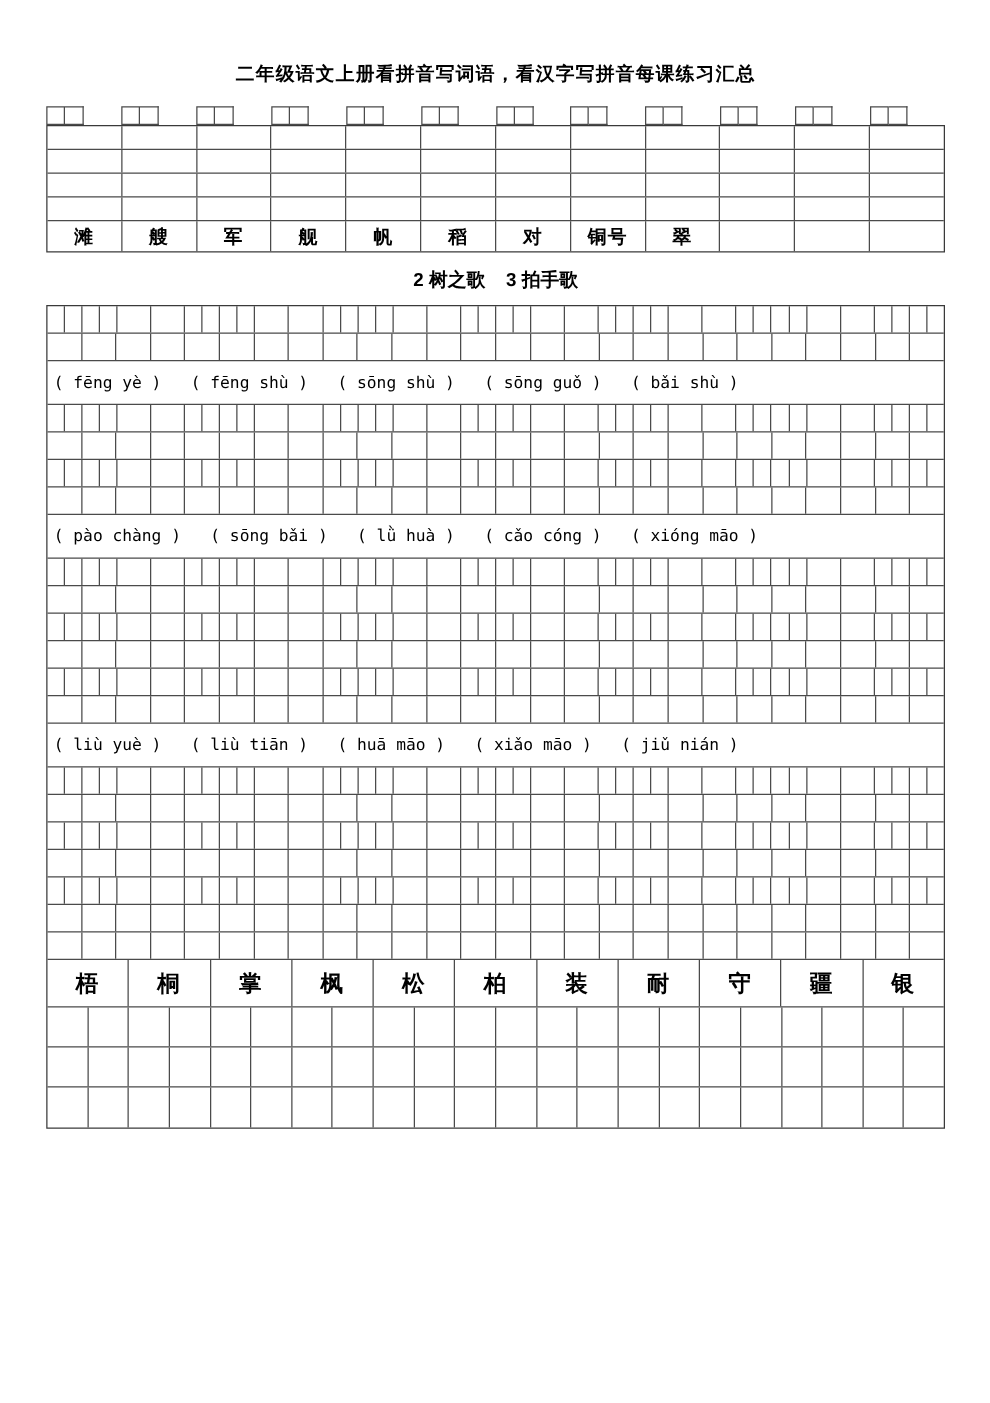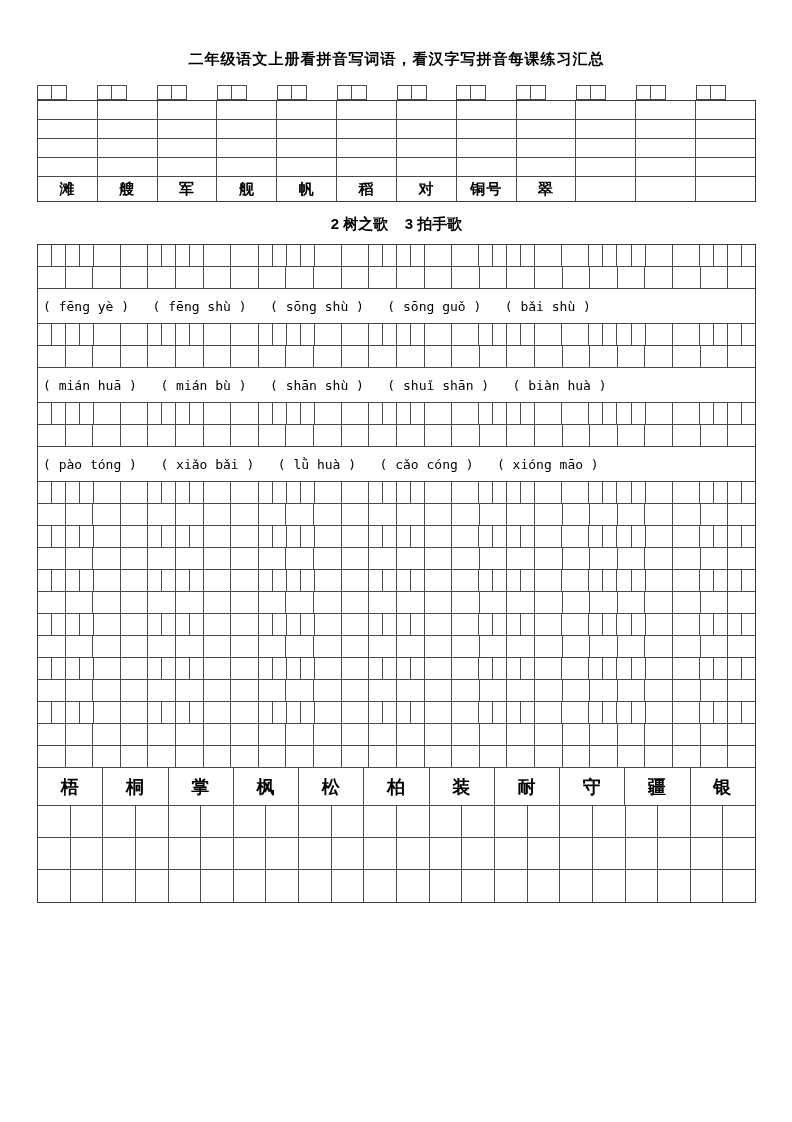--- a/index.html
+++ b/index.html
@@ -345,306 +345,306 @@
         <div class="cell" style="flex: 1 1 0px;"></div>
         <div class="cell" style="flex: 1 1 0px;"></div>
         <div class="cell" style="flex: 1 1 0px;"></div>
         <div class="cell" style="flex: 1 1 0px;"></div>
         <div class="cell" style="flex: 1 1 0px;"></div>
         <div class="cell" style="flex: 1 1 0px;"></div>
         <div class="cell" style="flex: 1 1 0px;"></div>
         <div class="cell" style="flex: 1 1 0px;"></div>
       </div>
 
-    <div class="pinyin-row">( mián huā )   ( mián bù )   ( shān shù )   ( shuǐ shān )   ( biàn huà )</div>
-    <div class="grid-row h22">
-        <div class="cell" style="flex: 1 1 0px;"></div>
-        <div class="cell" style="flex: 1 1 0px;"></div>
-        <div class="cell" style="flex: 1 1 0px;"></div>
-        <div class="cell" style="flex: 1 1 0px;"></div>
-        <div class="cell" style="flex: 2 2 0px;"></div>
-        <div class="cell" style="flex: 2 2 0px;"></div>
-        <div class="cell" style="flex: 1 1 0px;"></div>
-        <div class="cell" style="flex: 1 1 0px;"></div>
-        <div class="cell" style="flex: 1 1 0px;"></div>
-        <div class="cell" style="flex: 1 1 0px;"></div>
-        <div class="cell" style="flex: 2 2 0px;"></div>
-        <div class="cell" style="flex: 2 2 0px;"></div>
-        <div class="cell" style="flex: 1 1 0px;"></div>
-        <div class="cell" style="flex: 1 1 0px;"></div>
-        <div class="cell" style="flex: 1 1 0px;"></div>
-        <div class="cell" style="flex: 1 1 0px;"></div>
-        <div class="cell" style="flex: 2 2 0px;"></div>
-        <div class="cell" style="flex: 2 2 0px;"></div>
-        <div class="cell" style="flex: 1 1 0px;"></div>
-        <div class="cell" style="flex: 1 1 0px;"></div>
-        <div class="cell" style="flex: 1 1 0px;"></div>
-        <div class="cell" style="flex: 1 1 0px;"></div>
-        <div class="cell" style="flex: 2 2 0px;"></div>
-        <div class="cell" style="flex: 2 2 0px;"></div>
-        <div class="cell" style="flex: 1 1 0px;"></div>
-        <div class="cell" style="flex: 1 1 0px;"></div>
-        <div class="cell" style="flex: 1 1 0px;"></div>
-        <div class="cell" style="flex: 1 1 0px;"></div>
-        <div class="cell" style="flex: 2 2 0px;"></div>
-        <div class="cell" style="flex: 2 2 0px;"></div>
-        <div class="cell" style="flex: 1 1 0px;"></div>
-        <div class="cell" style="flex: 1 1 0px;"></div>
-        <div class="cell" style="flex: 1 1 0px;"></div>
-        <div class="cell" style="flex: 1 1 0px;"></div>
-        <div class="cell" style="flex: 2 2 0px;"></div>
-        <div class="cell" style="flex: 2 2 0px;"></div>
-        <div class="cell" style="flex: 1 1 0px;"></div>
-        <div class="cell" style="flex: 1 1 0px;"></div>
-        <div class="cell" style="flex: 1 1 0px;"></div>
-        <div class="cell" style="flex: 1 1 0px;"></div>
-      </div>
-    <div class="grid-row h22">
-        <div class="cell" style="flex: 1 1 0px;"></div>
-        <div class="cell" style="flex: 1 1 0px;"></div>
-        <div class="cell" style="flex: 1 1 0px;"></div>
-        <div class="cell" style="flex: 1 1 0px;"></div>
-        <div class="cell" style="flex: 1 1 0px;"></div>
-        <div class="cell" style="flex: 1 1 0px;"></div>
-        <div class="cell" style="flex: 1 1 0px;"></div>
-        <div class="cell" style="flex: 1 1 0px;"></div>
-        <div class="cell" style="flex: 1 1 0px;"></div>
-        <div class="cell" style="flex: 1 1 0px;"></div>
-        <div class="cell" style="flex: 1 1 0px;"></div>
-        <div class="cell" style="flex: 1 1 0px;"></div>
-        <div class="cell" style="flex: 1 1 0px;"></div>
-        <div class="cell" style="flex: 1 1 0px;"></div>
-        <div class="cell" style="flex: 1 1 0px;"></div>
-        <div class="cell" style="flex: 1 1 0px;"></div>
-        <div class="cell" style="flex: 1 1 0px;"></div>
-        <div class="cell" style="flex: 1 1 0px;"></div>
-        <div class="cell" style="flex: 1 1 0px;"></div>
-        <div class="cell" style="flex: 1 1 0px;"></div>
-        <div class="cell" style="flex: 1 1 0px;"></div>
-        <div class="cell" style="flex: 1 1 0px;"></div>
-        <div class="cell" style="flex: 1 1 0px;"></div>
-        <div class="cell" style="flex: 1 1 0px;"></div>
-        <div class="cell" style="flex: 1 1 0px;"></div>
-        <div class="cell" style="flex: 1 1 0px;"></div>
-      </div>
-
-    <div class="pinyin-row">( pào tóng )   ( xiǎo bǎi )   ( lǜ huà )   ( cǎo cóng )   ( xióng māo )</div>
-    <div class="grid-row h22">
-        <div class="cell" style="flex: 1 1 0px;"></div>
-        <div class="cell" style="flex: 1 1 0px;"></div>
-        <div class="cell" style="flex: 1 1 0px;"></div>
-        <div class="cell" style="flex: 1 1 0px;"></div>
-        <div class="cell" style="flex: 2 2 0px;"></div>
-        <div class="cell" style="flex: 2 2 0px;"></div>
-        <div class="cell" style="flex: 1 1 0px;"></div>
-        <div class="cell" style="flex: 1 1 0px;"></div>
-        <div class="cell" style="flex: 1 1 0px;"></div>
-        <div class="cell" style="flex: 1 1 0px;"></div>
-        <div class="cell" style="flex: 2 2 0px;"></div>
-        <div class="cell" style="flex: 2 2 0px;"></div>
-        <div class="cell" style="flex: 1 1 0px;"></div>
-        <div class="cell" style="flex: 1 1 0px;"></div>
-        <div class="cell" style="flex: 1 1 0px;"></div>
-        <div class="cell" style="flex: 1 1 0px;"></div>
-        <div class="cell" style="flex: 2 2 0px;"></div>
-        <div class="cell" style="flex: 2 2 0px;"></div>
-        <div class="cell" style="flex: 1 1 0px;"></div>
-        <div class="cell" style="flex: 1 1 0px;"></div>
-        <div class="cell" style="flex: 1 1 0px;"></div>
-        <div class="cell" style="flex: 1 1 0px;"></div>
-        <div class="cell" style="flex: 2 2 0px;"></div>
-        <div class="cell" style="flex: 2 2 0px;"></div>
-        <div class="cell" style="flex: 1 1 0px;"></div>
-        <div class="cell" style="flex: 1 1 0px;"></div>
-        <div class="cell" style="flex: 1 1 0px;"></div>
-        <div class="cell" style="flex: 1 1 0px;"></div>
-        <div class="cell" style="flex: 2 2 0px;"></div>
-        <div class="cell" style="flex: 2 2 0px;"></div>
-        <div class="cell" style="flex: 1 1 0px;"></div>
-        <div class="cell" style="flex: 1 1 0px;"></div>
-        <div class="cell" style="flex: 1 1 0px;"></div>
-        <div class="cell" style="flex: 1 1 0px;"></div>
-        <div class="cell" style="flex: 2 2 0px;"></div>
-        <div class="cell" style="flex: 2 2 0px;"></div>
-        <div class="cell" style="flex: 1 1 0px;"></div>
-        <div class="cell" style="flex: 1 1 0px;"></div>
-        <div class="cell" style="flex: 1 1 0px;"></div>
-        <div class="cell" style="flex: 1 1 0px;"></div>
-      </div>
-    <div class="grid-row h22">
-        <div class="cell" style="flex: 1 1 0px;"></div>
-        <div class="cell" style="flex: 1 1 0px;"></div>
-        <div class="cell" style="flex: 1 1 0px;"></div>
-        <div class="cell" style="flex: 1 1 0px;"></div>
-        <div class="cell" style="flex: 1 1 0px;"></div>
-        <div class="cell" style="flex: 1 1 0px;"></div>
-        <div class="cell" style="flex: 1 1 0px;"></div>
-        <div class="cell" style="flex: 1 1 0px;"></div>
-        <div class="cell" style="flex: 1 1 0px;"></div>
-        <div class="cell" style="flex: 1 1 0px;"></div>
-        <div class="cell" style="flex: 1 1 0px;"></div>
-        <div class="cell" style="flex: 1 1 0px;"></div>
-        <div class="cell" style="flex: 1 1 0px;"></div>
-        <div class="cell" style="flex: 1 1 0px;"></div>
-        <div class="cell" style="flex: 1 1 0px;"></div>
-        <div class="cell" style="flex: 1 1 0px;"></div>
-        <div class="cell" style="flex: 1 1 0px;"></div>
-        <div class="cell" style="flex: 1 1 0px;"></div>
-        <div class="cell" style="flex: 1 1 0px;"></div>
-        <div class="cell" style="flex: 1 1 0px;"></div>
-        <div class="cell" style="flex: 1 1 0px;"></div>
-        <div class="cell" style="flex: 1 1 0px;"></div>
-        <div class="cell" style="flex: 1 1 0px;"></div>
-        <div class="cell" style="flex: 1 1 0px;"></div>
-        <div class="cell" style="flex: 1 1 0px;"></div>
-        <div class="cell" style="flex: 1 1 0px;"></div>
-      </div>
-
-    <div class="grid-row h22">
-        <div class="cell" style="flex: 1 1 0px;"></div>
-        <div class="cell" style="flex: 1 1 0px;"></div>
-        <div class="cell" style="flex: 1 1 0px;"></div>
-        <div class="cell" style="flex: 1 1 0px;"></div>
-        <div class="cell" style="flex: 2 2 0px;"></div>
-        <div class="cell" style="flex: 2 2 0px;"></div>
-        <div class="cell" style="flex: 1 1 0px;"></div>
-        <div class="cell" style="flex: 1 1 0px;"></div>
-        <div class="cell" style="flex: 1 1 0px;"></div>
-        <div class="cell" style="flex: 1 1 0px;"></div>
-        <div class="cell" style="flex: 2 2 0px;"></div>
-        <div class="cell" style="flex: 2 2 0px;"></div>
-        <div class="cell" style="flex: 1 1 0px;"></div>
-        <div class="cell" style="flex: 1 1 0px;"></div>
-        <div class="cell" style="flex: 1 1 0px;"></div>
-        <div class="cell" style="flex: 1 1 0px;"></div>
-        <div class="cell" style="flex: 2 2 0px;"></div>
-        <div class="cell" style="flex: 2 2 0px;"></div>
-        <div class="cell" style="flex: 1 1 0px;"></div>
-        <div class="cell" style="flex: 1 1 0px;"></div>
-        <div class="cell" style="flex: 1 1 0px;"></div>
-        <div class="cell" style="flex: 1 1 0px;"></div>
-        <div class="cell" style="flex: 2 2 0px;"></div>
-        <div class="cell" style="flex: 2 2 0px;"></div>
-        <div class="cell" style="flex: 1 1 0px;"></div>
-        <div class="cell" style="flex: 1 1 0px;"></div>
-        <div class="cell" style="flex: 1 1 0px;"></div>
-        <div class="cell" style="flex: 1 1 0px;"></div>
-        <div class="cell" style="flex: 2 2 0px;"></div>
-        <div class="cell" style="flex: 2 2 0px;"></div>
-        <div class="cell" style="flex: 1 1 0px;"></div>
-        <div class="cell" style="flex: 1 1 0px;"></div>
-        <div class="cell" style="flex: 1 1 0px;"></div>
-        <div class="cell" style="flex: 1 1 0px;"></div>
-        <div class="cell" style="flex: 2 2 0px;"></div>
-        <div class="cell" style="flex: 2 2 0px;"></div>
-        <div class="cell" style="flex: 1 1 0px;"></div>
-        <div class="cell" style="flex: 1 1 0px;"></div>
-        <div class="cell" style="flex: 1 1 0px;"></div>
-        <div class="cell" style="flex: 1 1 0px;"></div>
-      </div>
-    <div class="grid-row h22">
-        <div class="cell" style="flex: 1 1 0px;"></div>
-        <div class="cell" style="flex: 1 1 0px;"></div>
-        <div class="cell" style="flex: 1 1 0px;"></div>
-        <div class="cell" style="flex: 1 1 0px;"></div>
-        <div class="cell" style="flex: 1 1 0px;"></div>
-        <div class="cell" style="flex: 1 1 0px;"></div>
-        <div class="cell" style="flex: 1 1 0px;"></div>
-        <div class="cell" style="flex: 1 1 0px;"></div>
-        <div class="cell" style="flex: 1 1 0px;"></div>
-        <div class="cell" style="flex: 1 1 0px;"></div>
-        <div class="cell" style="flex: 1 1 0px;"></div>
-        <div class="cell" style="flex: 1 1 0px;"></div>
-        <div class="cell" style="flex: 1 1 0px;"></div>
-        <div class="cell" style="flex: 1 1 0px;"></div>
-        <div class="cell" style="flex: 1 1 0px;"></div>
-        <div class="cell" style="flex: 1 1 0px;"></div>
-        <div class="cell" style="flex: 1 1 0px;"></div>
-        <div class="cell" style="flex: 1 1 0px;"></div>
-        <div class="cell" style="flex: 1 1 0px;"></div>
-        <div class="cell" style="flex: 1 1 0px;"></div>
-        <div class="cell" style="flex: 1 1 0px;"></div>
-        <div class="cell" style="flex: 1 1 0px;"></div>
-        <div class="cell" style="flex: 1 1 0px;"></div>
-        <div class="cell" style="flex: 1 1 0px;"></div>
-        <div class="cell" style="flex: 1 1 0px;"></div>
-        <div class="cell" style="flex: 1 1 0px;"></div>
-      </div>
-
-    <div class="grid-row h22">
-        <div class="cell" style="flex: 1 1 0px;"></div>
-        <div class="cell" style="flex: 1 1 0px;"></div>
-        <div class="cell" style="flex: 1 1 0px;"></div>
-        <div class="cell" style="flex: 1 1 0px;"></div>
-        <div class="cell" style="flex: 2 2 0px;"></div>
-        <div class="cell" style="flex: 2 2 0px;"></div>
-        <div class="cell" style="flex: 1 1 0px;"></div>
-        <div class="cell" style="flex: 1 1 0px;"></div>
-        <div class="cell" style="flex: 1 1 0px;"></div>
-        <div class="cell" style="flex: 1 1 0px;"></div>
-        <div class="cell" style="flex: 2 2 0px;"></div>
-        <div class="cell" style="flex: 2 2 0px;"></div>
-        <div class="cell" style="flex: 1 1 0px;"></div>
-        <div class="cell" style="flex: 1 1 0px;"></div>
-        <div class="cell" style="flex: 1 1 0px;"></div>
-        <div class="cell" style="flex: 1 1 0px;"></div>
-        <div class="cell" style="flex: 2 2 0px;"></div>
-        <div class="cell" style="flex: 2 2 0px;"></div>
-        <div class="cell" style="flex: 1 1 0px;"></div>
-        <div class="cell" style="flex: 1 1 0px;"></div>
-        <div class="cell" style="flex: 1 1 0px;"></div>
-        <div class="cell" style="flex: 1 1 0px;"></div>
-        <div class="cell" style="flex: 2 2 0px;"></div>
-        <div class="cell" style="flex: 2 2 0px;"></div>
-        <div class="cell" style="flex: 1 1 0px;"></div>
-        <div class="cell" style="flex: 1 1 0px;"></div>
-        <div class="cell" style="flex: 1 1 0px;"></div>
-        <div class="cell" style="flex: 1 1 0px;"></div>
-        <div class="cell" style="flex: 2 2 0px;"></div>
-        <div class="cell" style="flex: 2 2 0px;"></div>
-        <div class="cell" style="flex: 1 1 0px;"></div>
-        <div class="cell" style="flex: 1 1 0px;"></div>
-        <div class="cell" style="flex: 1 1 0px;"></div>
-        <div class="cell" style="flex: 1 1 0px;"></div>
-        <div class="cell" style="flex: 2 2 0px;"></div>
-        <div class="cell" style="flex: 2 2 0px;"></div>
-        <div class="cell" style="flex: 1 1 0px;"></div>
-        <div class="cell" style="flex: 1 1 0px;"></div>
-        <div class="cell" style="flex: 1 1 0px;"></div>
-        <div class="cell" style="flex: 1 1 0px;"></div>
-      </div>
-    <div class="grid-row h22">
-        <div class="cell" style="flex: 1 1 0px;"></div>
-        <div class="cell" style="flex: 1 1 0px;"></div>
-        <div class="cell" style="flex: 1 1 0px;"></div>
-        <div class="cell" style="flex: 1 1 0px;"></div>
-        <div class="cell" style="flex: 1 1 0px;"></div>
-        <div class="cell" style="flex: 1 1 0px;"></div>
-        <div class="cell" style="flex: 1 1 0px;"></div>
-        <div class="cell" style="flex: 1 1 0px;"></div>
-        <div class="cell" style="flex: 1 1 0px;"></div>
-        <div class="cell" style="flex: 1 1 0px;"></div>
-        <div class="cell" style="flex: 1 1 0px;"></div>
-        <div class="cell" style="flex: 1 1 0px;"></div>
-        <div class="cell" style="flex: 1 1 0px;"></div>
-        <div class="cell" style="flex: 1 1 0px;"></div>
-        <div class="cell" style="flex: 1 1 0px;"></div>
-        <div class="cell" style="flex: 1 1 0px;"></div>
-        <div class="cell" style="flex: 1 1 0px;"></div>
-        <div class="cell" style="flex: 1 1 0px;"></div>
-        <div class="cell" style="flex: 1 1 0px;"></div>
-        <div class="cell" style="flex: 1 1 0px;"></div>
-        <div class="cell" style="flex: 1 1 0px;"></div>
-        <div class="cell" style="flex: 1 1 0px;"></div>
-        <div class="cell" style="flex: 1 1 0px;"></div>
-        <div class="cell" style="flex: 1 1 0px;"></div>
-        <div class="cell" style="flex: 1 1 0px;"></div>
-        <div class="cell" style="flex: 1 1 0px;"></div>
-      </div>
-
+    <div class="grid-row h22">
+        <div class="cell" style="flex: 1 1 0px;"></div>
+        <div class="cell" style="flex: 1 1 0px;"></div>
+        <div class="cell" style="flex: 1 1 0px;"></div>
+        <div class="cell" style="flex: 1 1 0px;"></div>
+        <div class="cell" style="flex: 2 2 0px;"></div>
+        <div class="cell" style="flex: 2 2 0px;"></div>
+        <div class="cell" style="flex: 1 1 0px;"></div>
+        <div class="cell" style="flex: 1 1 0px;"></div>
+        <div class="cell" style="flex: 1 1 0px;"></div>
+        <div class="cell" style="flex: 1 1 0px;"></div>
+        <div class="cell" style="flex: 2 2 0px;"></div>
+        <div class="cell" style="flex: 2 2 0px;"></div>
+        <div class="cell" style="flex: 1 1 0px;"></div>
+        <div class="cell" style="flex: 1 1 0px;"></div>
+        <div class="cell" style="flex: 1 1 0px;"></div>
+        <div class="cell" style="flex: 1 1 0px;"></div>
+        <div class="cell" style="flex: 2 2 0px;"></div>
+        <div class="cell" style="flex: 2 2 0px;"></div>
+        <div class="cell" style="flex: 1 1 0px;"></div>
+        <div class="cell" style="flex: 1 1 0px;"></div>
+        <div class="cell" style="flex: 1 1 0px;"></div>
+        <div class="cell" style="flex: 1 1 0px;"></div>
+        <div class="cell" style="flex: 2 2 0px;"></div>
+        <div class="cell" style="flex: 2 2 0px;"></div>
+        <div class="cell" style="flex: 1 1 0px;"></div>
+        <div class="cell" style="flex: 1 1 0px;"></div>
+        <div class="cell" style="flex: 1 1 0px;"></div>
+        <div class="cell" style="flex: 1 1 0px;"></div>
+        <div class="cell" style="flex: 2 2 0px;"></div>
+        <div class="cell" style="flex: 2 2 0px;"></div>
+        <div class="cell" style="flex: 1 1 0px;"></div>
+        <div class="cell" style="flex: 1 1 0px;"></div>
+        <div class="cell" style="flex: 1 1 0px;"></div>
+        <div class="cell" style="flex: 1 1 0px;"></div>
+        <div class="cell" style="flex: 2 2 0px;"></div>
+        <div class="cell" style="flex: 2 2 0px;"></div>
+        <div class="cell" style="flex: 1 1 0px;"></div>
+        <div class="cell" style="flex: 1 1 0px;"></div>
+        <div class="cell" style="flex: 1 1 0px;"></div>
+        <div class="cell" style="flex: 1 1 0px;"></div>
+      </div>
+    <div class="grid-row h22">
+        <div class="cell" style="flex: 1 1 0px;"></div>
+        <div class="cell" style="flex: 1 1 0px;"></div>
+        <div class="cell" style="flex: 1 1 0px;"></div>
+        <div class="cell" style="flex: 1 1 0px;"></div>
+        <div class="cell" style="flex: 1 1 0px;"></div>
+        <div class="cell" style="flex: 1 1 0px;"></div>
+        <div class="cell" style="flex: 1 1 0px;"></div>
+        <div class="cell" style="flex: 1 1 0px;"></div>
+        <div class="cell" style="flex: 1 1 0px;"></div>
+        <div class="cell" style="flex: 1 1 0px;"></div>
+        <div class="cell" style="flex: 1 1 0px;"></div>
+        <div class="cell" style="flex: 1 1 0px;"></div>
+        <div class="cell" style="flex: 1 1 0px;"></div>
+        <div class="cell" style="flex: 1 1 0px;"></div>
+        <div class="cell" style="flex: 1 1 0px;"></div>
+        <div class="cell" style="flex: 1 1 0px;"></div>
+        <div class="cell" style="flex: 1 1 0px;"></div>
+        <div class="cell" style="flex: 1 1 0px;"></div>
+        <div class="cell" style="flex: 1 1 0px;"></div>
+        <div class="cell" style="flex: 1 1 0px;"></div>
+        <div class="cell" style="flex: 1 1 0px;"></div>
+        <div class="cell" style="flex: 1 1 0px;"></div>
+        <div class="cell" style="flex: 1 1 0px;"></div>
+        <div class="cell" style="flex: 1 1 0px;"></div>
+        <div class="cell" style="flex: 1 1 0px;"></div>
+        <div class="cell" style="flex: 1 1 0px;"></div>
+      </div>
+
+    <div class="pinyin-row">( pào chàng )   ( sōng bǎi )   ( lǜ huà )   ( cǎo cóng )   ( xióng māo )</div>
+    <div class="grid-row h22">
+        <div class="cell" style="flex: 1 1 0px;"></div>
+        <div class="cell" style="flex: 1 1 0px;"></div>
+        <div class="cell" style="flex: 1 1 0px;"></div>
+        <div class="cell" style="flex: 1 1 0px;"></div>
+        <div class="cell" style="flex: 2 2 0px;"></div>
+        <div class="cell" style="flex: 2 2 0px;"></div>
+        <div class="cell" style="flex: 1 1 0px;"></div>
+        <div class="cell" style="flex: 1 1 0px;"></div>
+        <div class="cell" style="flex: 1 1 0px;"></div>
+        <div class="cell" style="flex: 1 1 0px;"></div>
+        <div class="cell" style="flex: 2 2 0px;"></div>
+        <div class="cell" style="flex: 2 2 0px;"></div>
+        <div class="cell" style="flex: 1 1 0px;"></div>
+        <div class="cell" style="flex: 1 1 0px;"></div>
+        <div class="cell" style="flex: 1 1 0px;"></div>
+        <div class="cell" style="flex: 1 1 0px;"></div>
+        <div class="cell" style="flex: 2 2 0px;"></div>
+        <div class="cell" style="flex: 2 2 0px;"></div>
+        <div class="cell" style="flex: 1 1 0px;"></div>
+        <div class="cell" style="flex: 1 1 0px;"></div>
+        <div class="cell" style="flex: 1 1 0px;"></div>
+        <div class="cell" style="flex: 1 1 0px;"></div>
+        <div class="cell" style="flex: 2 2 0px;"></div>
+        <div class="cell" style="flex: 2 2 0px;"></div>
+        <div class="cell" style="flex: 1 1 0px;"></div>
+        <div class="cell" style="flex: 1 1 0px;"></div>
+        <div class="cell" style="flex: 1 1 0px;"></div>
+        <div class="cell" style="flex: 1 1 0px;"></div>
+        <div class="cell" style="flex: 2 2 0px;"></div>
+        <div class="cell" style="flex: 2 2 0px;"></div>
+        <div class="cell" style="flex: 1 1 0px;"></div>
+        <div class="cell" style="flex: 1 1 0px;"></div>
+        <div class="cell" style="flex: 1 1 0px;"></div>
+        <div class="cell" style="flex: 1 1 0px;"></div>
+        <div class="cell" style="flex: 2 2 0px;"></div>
+        <div class="cell" style="flex: 2 2 0px;"></div>
+        <div class="cell" style="flex: 1 1 0px;"></div>
+        <div class="cell" style="flex: 1 1 0px;"></div>
+        <div class="cell" style="flex: 1 1 0px;"></div>
+        <div class="cell" style="flex: 1 1 0px;"></div>
+      </div>
+    <div class="grid-row h22">
+        <div class="cell" style="flex: 1 1 0px;"></div>
+        <div class="cell" style="flex: 1 1 0px;"></div>
+        <div class="cell" style="flex: 1 1 0px;"></div>
+        <div class="cell" style="flex: 1 1 0px;"></div>
+        <div class="cell" style="flex: 1 1 0px;"></div>
+        <div class="cell" style="flex: 1 1 0px;"></div>
+        <div class="cell" style="flex: 1 1 0px;"></div>
+        <div class="cell" style="flex: 1 1 0px;"></div>
+        <div class="cell" style="flex: 1 1 0px;"></div>
+        <div class="cell" style="flex: 1 1 0px;"></div>
+        <div class="cell" style="flex: 1 1 0px;"></div>
+        <div class="cell" style="flex: 1 1 0px;"></div>
+        <div class="cell" style="flex: 1 1 0px;"></div>
+        <div class="cell" style="flex: 1 1 0px;"></div>
+        <div class="cell" style="flex: 1 1 0px;"></div>
+        <div class="cell" style="flex: 1 1 0px;"></div>
+        <div class="cell" style="flex: 1 1 0px;"></div>
+        <div class="cell" style="flex: 1 1 0px;"></div>
+        <div class="cell" style="flex: 1 1 0px;"></div>
+        <div class="cell" style="flex: 1 1 0px;"></div>
+        <div class="cell" style="flex: 1 1 0px;"></div>
+        <div class="cell" style="flex: 1 1 0px;"></div>
+        <div class="cell" style="flex: 1 1 0px;"></div>
+        <div class="cell" style="flex: 1 1 0px;"></div>
+        <div class="cell" style="flex: 1 1 0px;"></div>
+        <div class="cell" style="flex: 1 1 0px;"></div>
+      </div>
+
+    <div class="grid-row h22">
+        <div class="cell" style="flex: 1 1 0px;"></div>
+        <div class="cell" style="flex: 1 1 0px;"></div>
+        <div class="cell" style="flex: 1 1 0px;"></div>
+        <div class="cell" style="flex: 1 1 0px;"></div>
+        <div class="cell" style="flex: 2 2 0px;"></div>
+        <div class="cell" style="flex: 2 2 0px;"></div>
+        <div class="cell" style="flex: 1 1 0px;"></div>
+        <div class="cell" style="flex: 1 1 0px;"></div>
+        <div class="cell" style="flex: 1 1 0px;"></div>
+        <div class="cell" style="flex: 1 1 0px;"></div>
+        <div class="cell" style="flex: 2 2 0px;"></div>
+        <div class="cell" style="flex: 2 2 0px;"></div>
+        <div class="cell" style="flex: 1 1 0px;"></div>
+        <div class="cell" style="flex: 1 1 0px;"></div>
+        <div class="cell" style="flex: 1 1 0px;"></div>
+        <div class="cell" style="flex: 1 1 0px;"></div>
+        <div class="cell" style="flex: 2 2 0px;"></div>
+        <div class="cell" style="flex: 2 2 0px;"></div>
+        <div class="cell" style="flex: 1 1 0px;"></div>
+        <div class="cell" style="flex: 1 1 0px;"></div>
+        <div class="cell" style="flex: 1 1 0px;"></div>
+        <div class="cell" style="flex: 1 1 0px;"></div>
+        <div class="cell" style="flex: 2 2 0px;"></div>
+        <div class="cell" style="flex: 2 2 0px;"></div>
+        <div class="cell" style="flex: 1 1 0px;"></div>
+        <div class="cell" style="flex: 1 1 0px;"></div>
+        <div class="cell" style="flex: 1 1 0px;"></div>
+        <div class="cell" style="flex: 1 1 0px;"></div>
+        <div class="cell" style="flex: 2 2 0px;"></div>
+        <div class="cell" style="flex: 2 2 0px;"></div>
+        <div class="cell" style="flex: 1 1 0px;"></div>
+        <div class="cell" style="flex: 1 1 0px;"></div>
+        <div class="cell" style="flex: 1 1 0px;"></div>
+        <div class="cell" style="flex: 1 1 0px;"></div>
+        <div class="cell" style="flex: 2 2 0px;"></div>
+        <div class="cell" style="flex: 2 2 0px;"></div>
+        <div class="cell" style="flex: 1 1 0px;"></div>
+        <div class="cell" style="flex: 1 1 0px;"></div>
+        <div class="cell" style="flex: 1 1 0px;"></div>
+        <div class="cell" style="flex: 1 1 0px;"></div>
+      </div>
+    <div class="grid-row h22">
+        <div class="cell" style="flex: 1 1 0px;"></div>
+        <div class="cell" style="flex: 1 1 0px;"></div>
+        <div class="cell" style="flex: 1 1 0px;"></div>
+        <div class="cell" style="flex: 1 1 0px;"></div>
+        <div class="cell" style="flex: 1 1 0px;"></div>
+        <div class="cell" style="flex: 1 1 0px;"></div>
+        <div class="cell" style="flex: 1 1 0px;"></div>
+        <div class="cell" style="flex: 1 1 0px;"></div>
+        <div class="cell" style="flex: 1 1 0px;"></div>
+        <div class="cell" style="flex: 1 1 0px;"></div>
+        <div class="cell" style="flex: 1 1 0px;"></div>
+        <div class="cell" style="flex: 1 1 0px;"></div>
+        <div class="cell" style="flex: 1 1 0px;"></div>
+        <div class="cell" style="flex: 1 1 0px;"></div>
+        <div class="cell" style="flex: 1 1 0px;"></div>
+        <div class="cell" style="flex: 1 1 0px;"></div>
+        <div class="cell" style="flex: 1 1 0px;"></div>
+        <div class="cell" style="flex: 1 1 0px;"></div>
+        <div class="cell" style="flex: 1 1 0px;"></div>
+        <div class="cell" style="flex: 1 1 0px;"></div>
+        <div class="cell" style="flex: 1 1 0px;"></div>
+        <div class="cell" style="flex: 1 1 0px;"></div>
+        <div class="cell" style="flex: 1 1 0px;"></div>
+        <div class="cell" style="flex: 1 1 0px;"></div>
+        <div class="cell" style="flex: 1 1 0px;"></div>
+        <div class="cell" style="flex: 1 1 0px;"></div>
+      </div>
+
+    <div class="grid-row h22">
+        <div class="cell" style="flex: 1 1 0px;"></div>
+        <div class="cell" style="flex: 1 1 0px;"></div>
+        <div class="cell" style="flex: 1 1 0px;"></div>
+        <div class="cell" style="flex: 1 1 0px;"></div>
+        <div class="cell" style="flex: 2 2 0px;"></div>
+        <div class="cell" style="flex: 2 2 0px;"></div>
+        <div class="cell" style="flex: 1 1 0px;"></div>
+        <div class="cell" style="flex: 1 1 0px;"></div>
+        <div class="cell" style="flex: 1 1 0px;"></div>
+        <div class="cell" style="flex: 1 1 0px;"></div>
+        <div class="cell" style="flex: 2 2 0px;"></div>
+        <div class="cell" style="flex: 2 2 0px;"></div>
+        <div class="cell" style="flex: 1 1 0px;"></div>
+        <div class="cell" style="flex: 1 1 0px;"></div>
+        <div class="cell" style="flex: 1 1 0px;"></div>
+        <div class="cell" style="flex: 1 1 0px;"></div>
+        <div class="cell" style="flex: 2 2 0px;"></div>
+        <div class="cell" style="flex: 2 2 0px;"></div>
+        <div class="cell" style="flex: 1 1 0px;"></div>
+        <div class="cell" style="flex: 1 1 0px;"></div>
+        <div class="cell" style="flex: 1 1 0px;"></div>
+        <div class="cell" style="flex: 1 1 0px;"></div>
+        <div class="cell" style="flex: 2 2 0px;"></div>
+        <div class="cell" style="flex: 2 2 0px;"></div>
+        <div class="cell" style="flex: 1 1 0px;"></div>
+        <div class="cell" style="flex: 1 1 0px;"></div>
+        <div class="cell" style="flex: 1 1 0px;"></div>
+        <div class="cell" style="flex: 1 1 0px;"></div>
+        <div class="cell" style="flex: 2 2 0px;"></div>
+        <div class="cell" style="flex: 2 2 0px;"></div>
+        <div class="cell" style="flex: 1 1 0px;"></div>
+        <div class="cell" style="flex: 1 1 0px;"></div>
+        <div class="cell" style="flex: 1 1 0px;"></div>
+        <div class="cell" style="flex: 1 1 0px;"></div>
+        <div class="cell" style="flex: 2 2 0px;"></div>
+        <div class="cell" style="flex: 2 2 0px;"></div>
+        <div class="cell" style="flex: 1 1 0px;"></div>
+        <div class="cell" style="flex: 1 1 0px;"></div>
+        <div class="cell" style="flex: 1 1 0px;"></div>
+        <div class="cell" style="flex: 1 1 0px;"></div>
+      </div>
+    <div class="grid-row h22">
+        <div class="cell" style="flex: 1 1 0px;"></div>
+        <div class="cell" style="flex: 1 1 0px;"></div>
+        <div class="cell" style="flex: 1 1 0px;"></div>
+        <div class="cell" style="flex: 1 1 0px;"></div>
+        <div class="cell" style="flex: 1 1 0px;"></div>
+        <div class="cell" style="flex: 1 1 0px;"></div>
+        <div class="cell" style="flex: 1 1 0px;"></div>
+        <div class="cell" style="flex: 1 1 0px;"></div>
+        <div class="cell" style="flex: 1 1 0px;"></div>
+        <div class="cell" style="flex: 1 1 0px;"></div>
+        <div class="cell" style="flex: 1 1 0px;"></div>
+        <div class="cell" style="flex: 1 1 0px;"></div>
+        <div class="cell" style="flex: 1 1 0px;"></div>
+        <div class="cell" style="flex: 1 1 0px;"></div>
+        <div class="cell" style="flex: 1 1 0px;"></div>
+        <div class="cell" style="flex: 1 1 0px;"></div>
+        <div class="cell" style="flex: 1 1 0px;"></div>
+        <div class="cell" style="flex: 1 1 0px;"></div>
+        <div class="cell" style="flex: 1 1 0px;"></div>
+        <div class="cell" style="flex: 1 1 0px;"></div>
+        <div class="cell" style="flex: 1 1 0px;"></div>
+        <div class="cell" style="flex: 1 1 0px;"></div>
+        <div class="cell" style="flex: 1 1 0px;"></div>
+        <div class="cell" style="flex: 1 1 0px;"></div>
+        <div class="cell" style="flex: 1 1 0px;"></div>
+        <div class="cell" style="flex: 1 1 0px;"></div>
+      </div>
+
+    <div class="pinyin-row">( liù yuè )   ( liù tiān )   ( huā māo )   ( xiǎo māo )   ( jiǔ nián )</div>
     <div class="grid-row h22">
         <div class="cell" style="flex: 1 1 0px;"></div>
         <div class="cell" style="flex: 1 1 0px;"></div>
         <div class="cell" style="flex: 1 1 0px;"></div>
         <div class="cell" style="flex: 1 1 0px;"></div>
         <div class="cell" style="flex: 2 2 0px;"></div>
         <div class="cell" style="flex: 2 2 0px;"></div>
         <div class="cell" style="flex: 1 1 0px;"></div>
         <div class="cell" style="flex: 1 1 0px;"></div>
         <div class="cell" style="flex: 1 1 0px;"></div>

